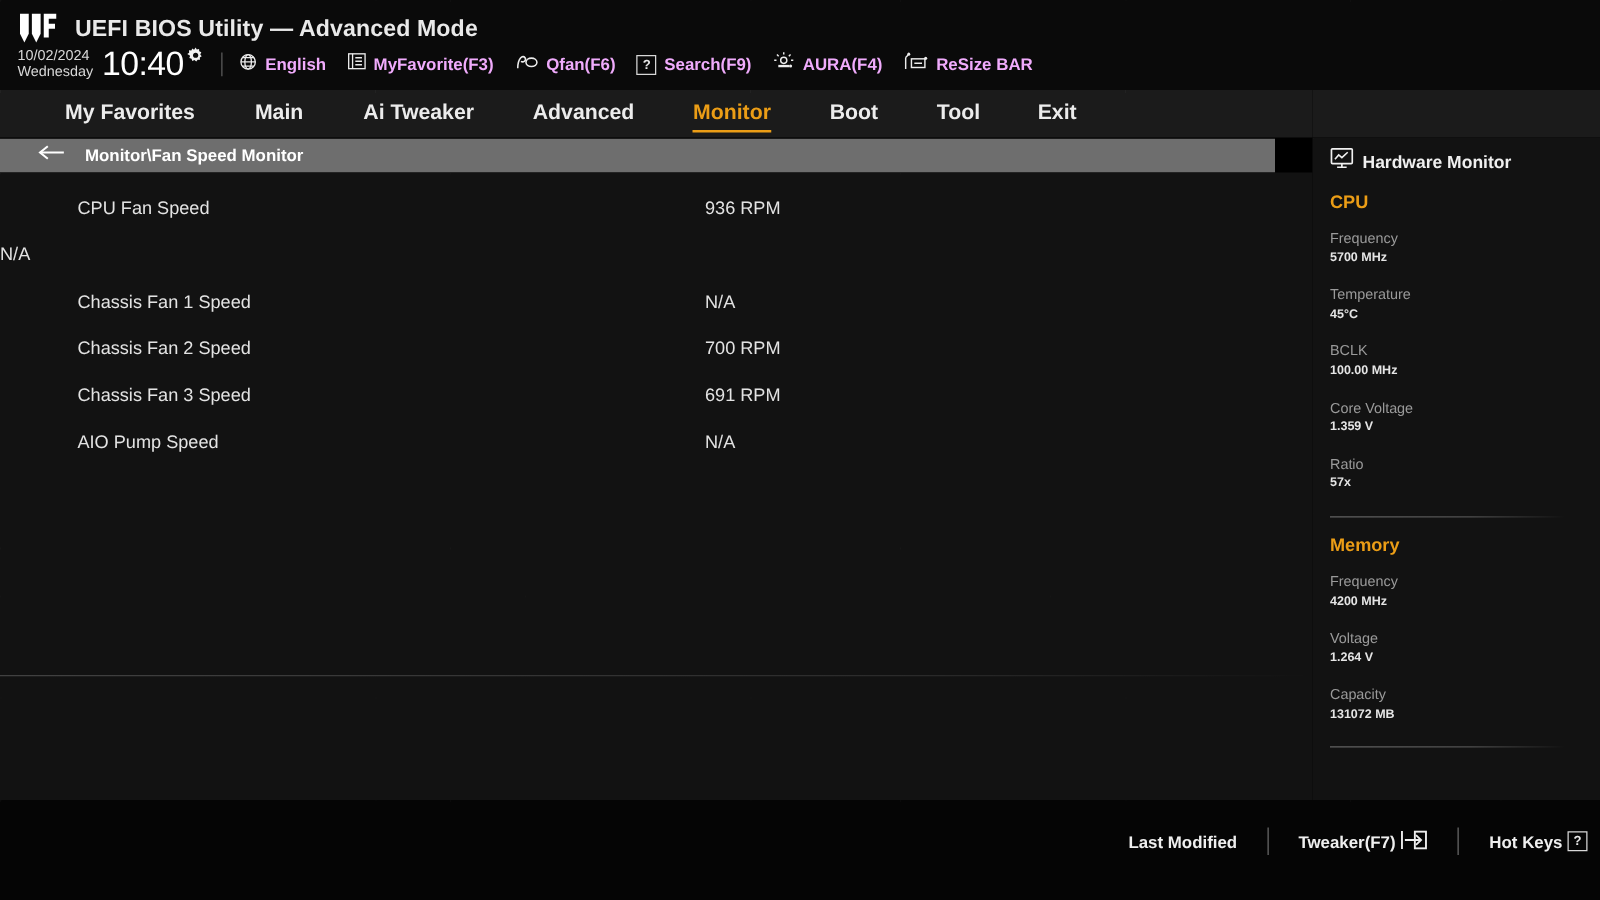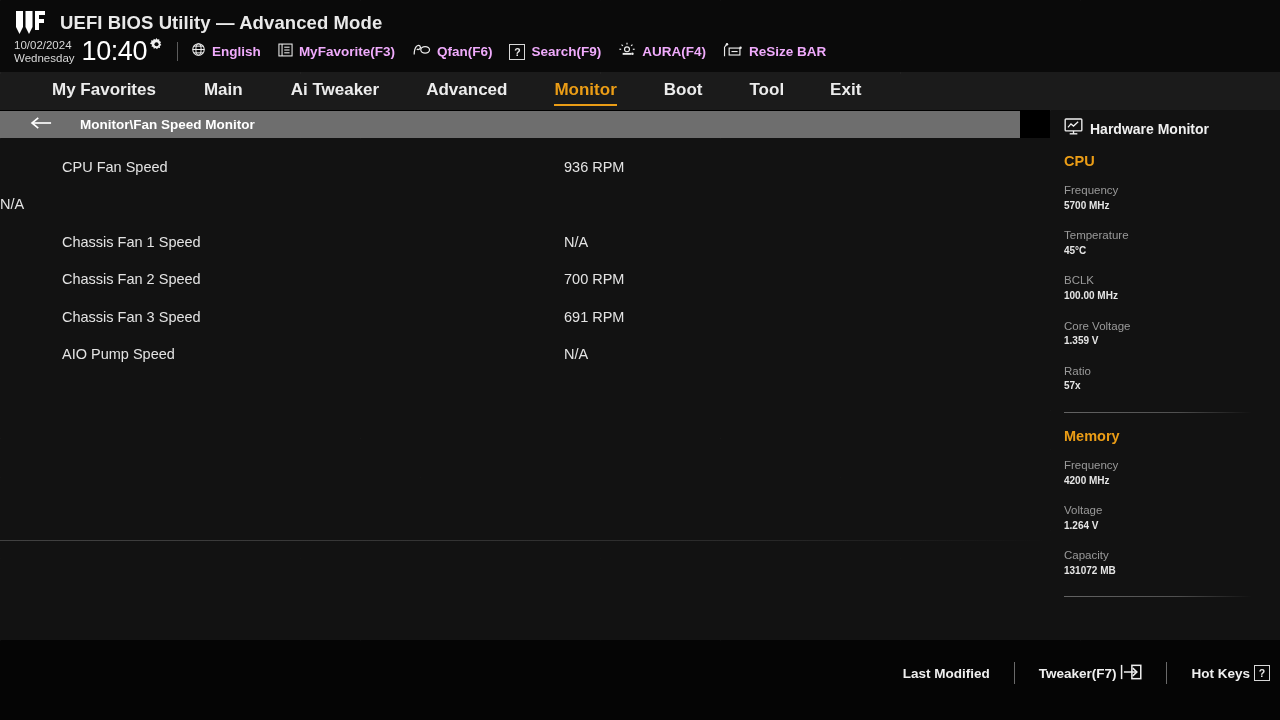--- a/index.html
+++ b/index.html
@@ -57,21 +57,21 @@
   }
   .nav-item.active { color:#eb9d16; }
   .nav-item.active::after {
     content:""; position:absolute; left:0; right:0; bottom:-2px; height:2px; background:#eb9d16;
   }
   .nav-right-pad { position:absolute; left:1050px; top:72px; width:230px; height:38px; background:#1b1b1b; }
 
   
   .crumb {
     position:absolute; left:0; top:111px; width:1020px; height:27px;
-    background:#6e6e6e; display:flex; align-items:center; padding-left:30px; gap:28px;
+    background:#6e6e6e; display:flex; align-items:center; padding-left:30px; gap:16px;
   }
   .crumb-text { color:#fff; font-size:13.5px; font-weight:bold; }
 
   
   .content { position:absolute; left:0; top:138px; width:1050px; height:502px; background:#121212; overflow:hidden; }
   .content-inner { position:relative; z-index:2; padding-top:10px; }
   .row { height:37.5px; display:flex; align-items:center; cursor:pointer; }
   .row-label { color:#e3e3e3; font-size:14.5px; padding-left:62px; width:564px; }
   .row-value { color:#e3e3e3; font-size:14.5px; }
   .content-divider {

